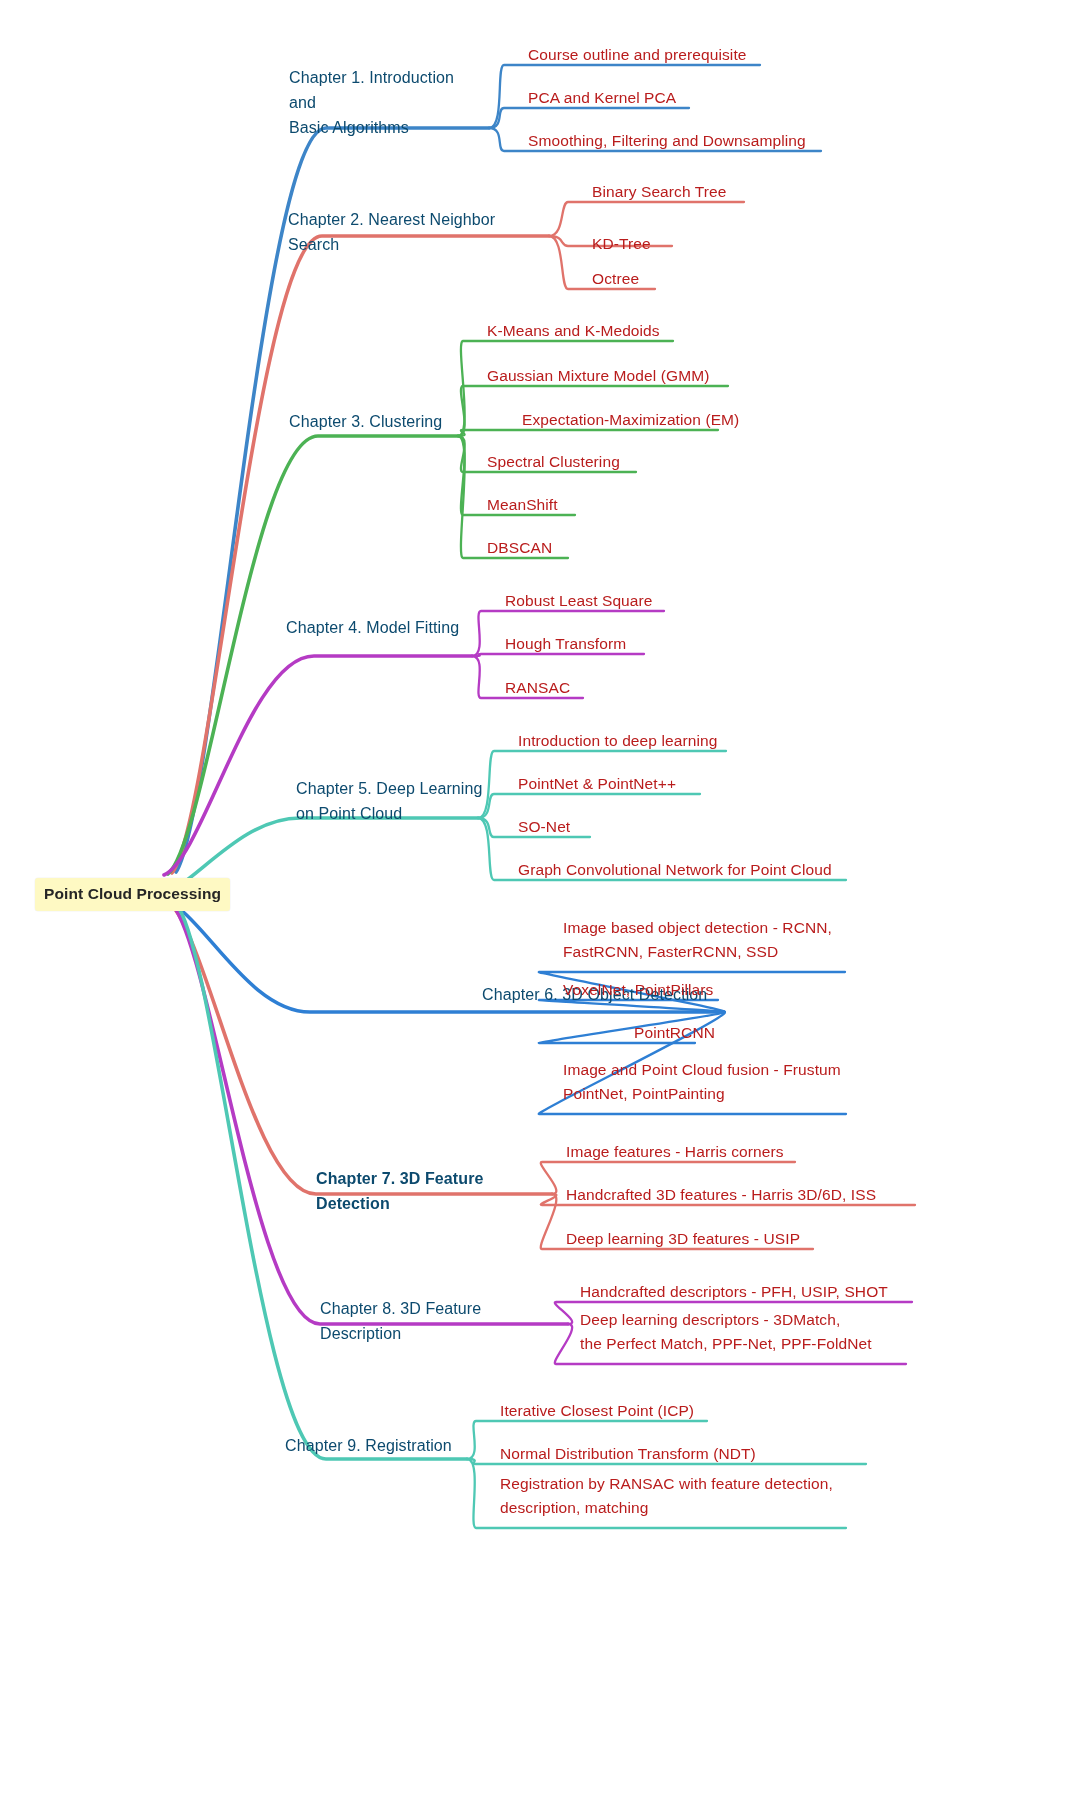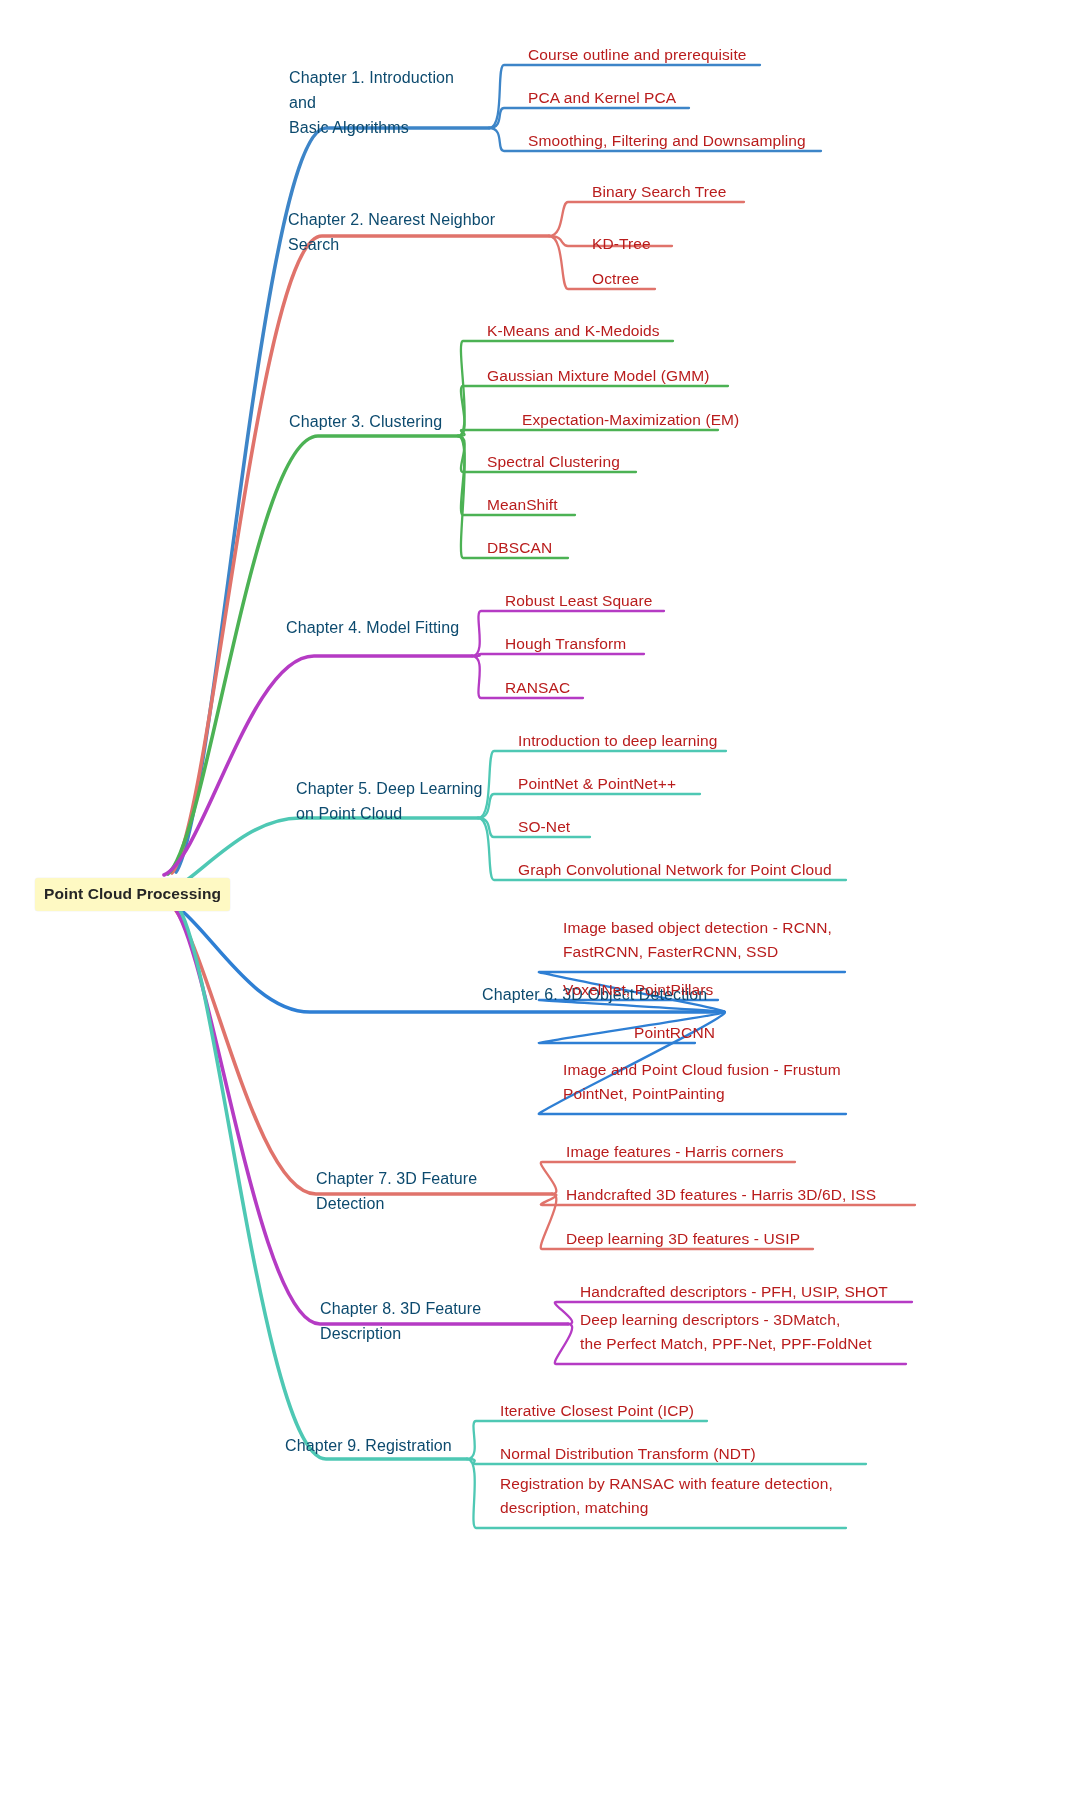--- a/index.html
+++ b/index.html
@@ -126,21 +126,21 @@
       <div class="node leaf" style="left: 518px; top: 772px; width: 236px;">PointNet &amp; PointNet++</div>
       <div class="node leaf" style="left: 518px; top: 815px; width: 128px;">SO-Net</div>
       <div class="node leaf" style="left: 518px; top: 858px; width: 382px;">Graph Convolutional Network for Point Cloud</div>
       <div class="node branch" style="left: 482px; width: 238px; top: 983px;">Chapter 6. 3D Object Detection</div>
       <div class="node leaf" style="left: 563px; top: 916px; width: 335px;">Image based object detection - RCNN,
 FastRCNN, FasterRCNN, SSD</div>
       <div class="node leaf" style="left: 563px; top: 978px; width: 212px;">VoxelNet, PointPillars</div>
       <div class="node leaf" style="left: 563px; top: 1021px; width: 152px; text-align: right;">PointRCNN</div>
       <div class="node leaf" style="left: 563px; top: 1058px; width: 336px;">Image and Point Cloud fusion - Frustum
 PointNet, PointPainting</div>
-      <div class="node branch" style="left: 316px; width: 232px; top: 1167px;">Chapter 7. 3D Feature Detection</div>
+      <div class="node branch" style="left: 316px; width: 232px; top: 1167px; font-weight: bold;">Chapter 7. 3D Feature Detection</div>
       <div class="node leaf" style="left: 566px; top: 1140px; width: 272px;">Image features - Harris corners</div>
       <div class="node leaf" style="left: 566px; top: 1183px; width: 352px;">Handcrafted 3D features - Harris 3D/6D, ISS</div>
       <div class="node leaf" style="left: 566px; top: 1227px; width: 300px;">Deep learning 3D features - USIP</div>
       <div class="node branch" style="left: 320px; width: 244px; top: 1297px;">Chapter 8. 3D Feature Description</div>
       <div class="node leaf" style="left: 580px; top: 1280px; width: 384px;">Handcrafted descriptors - PFH, USIP, SHOT</div>
       <div class="node leaf" style="left: 580px; top: 1308px; width: 340px;">Deep learning descriptors - 3DMatch,
 the Perfect Match, PPF-Net, PPF-FoldNet</div>
       <div class="node branch" style="left: 285px; width: 178px; top: 1434px;">Chapter 9. Registration</div>
       <div class="node leaf" style="left: 500px; top: 1399px; width: 262px;">Iterative Closest Point (ICP)</div>
       <div class="node leaf" style="left: 500px; top: 1442px; width: 324px;">Normal Distribution Transform (NDT)</div>

